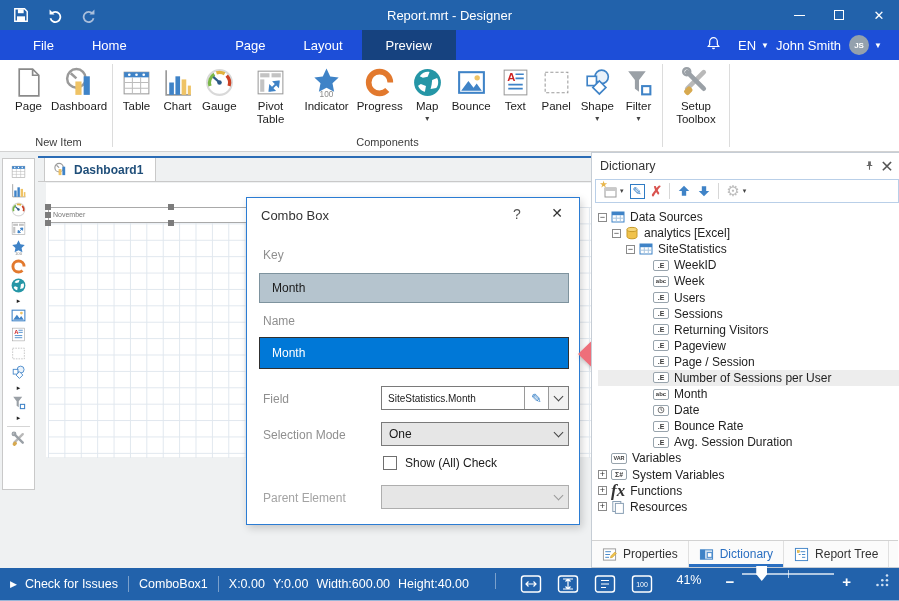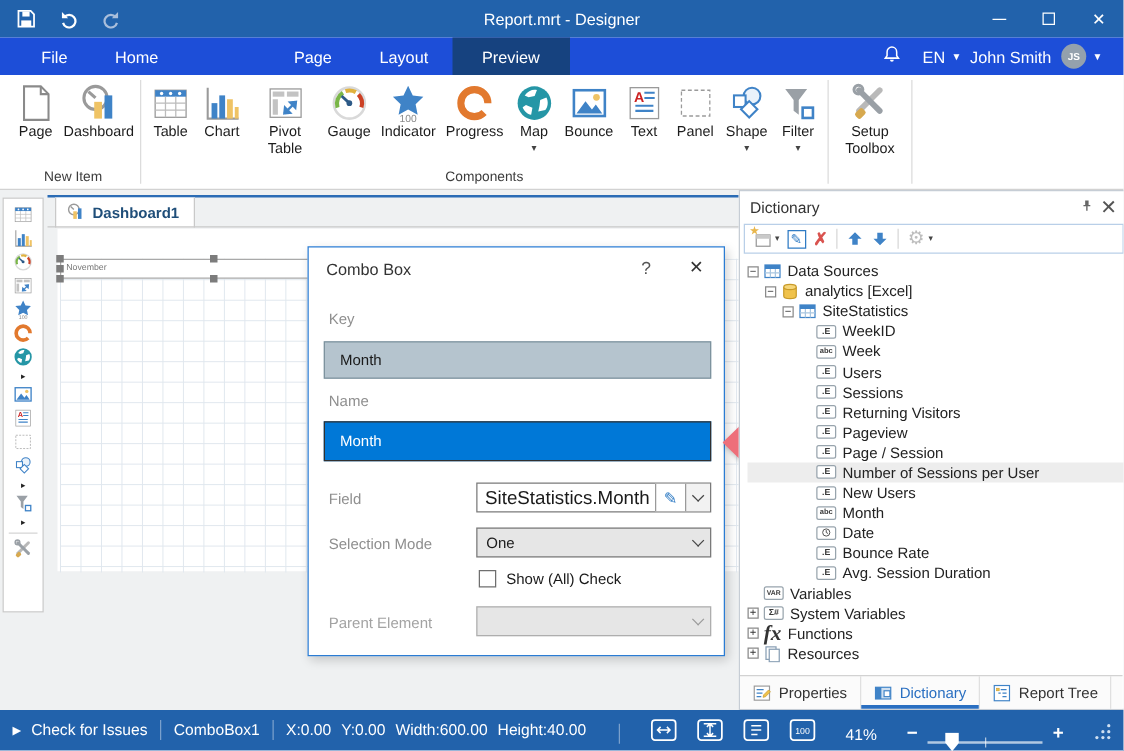--- a/index.html
+++ b/index.html
@@ -65,21 +65,21 @@
   #dialog{position:absolute;left:246px;top:197px;width:334px;height:328px;background:#fff;border:1px solid #2b7cd3;box-shadow:2px 3px 8px rgba(0,0,0,.18);font-size:12px;}
   #dlg-title{position:absolute;left:14px;top:10px;font-size:13px;color:#333;}
   #dlg-help{position:absolute;left:262px;top:8px;font-size:14px;color:#555;width:16px;text-align:center;}
   #dlg-close{position:absolute;left:300px;top:7px;font-size:14px;color:#333;width:20px;text-align:center;}
   .dlg-label{position:absolute;color:#8f8f8f;}
   .dlg-input{position:absolute;left:12px;width:310px;height:30px;display:flex;align-items:center;padding-left:12px;}
   #key-input{top:75px;background:#b5c4ce;border:1px solid #7e939e;color:#1a1a1a;}
   #name-input{top:139px;height:32px;background:#0078d7;border:1px solid #303030;color:#fff;}
   .dlg-ctl{position:absolute;left:134px;width:188px;height:24px;display:flex;align-items:stretch;}
   #field-ctl{top:188px;border:1px solid #7a7a7a;background:#fff;}
-  #field-ctl .fval{flex:1;display:flex;align-items:center;padding-left:6px;color:#1a1a1a;font-size:15px;overflow:hidden;white-space:nowrap;}
+  #field-ctl .fval{flex:1;display:flex;align-items:center;padding-left:6px;color:#1a1a1a;font-size:10px;overflow:hidden;white-space:nowrap;}
   #field-ctl .btn-pencil{width:24px;border-left:1px solid #9a9a9a;display:flex;align-items:center;justify-content:center;color:#2f7bc4;font-size:13px;background:#fff;}
   #field-ctl .btn-drop{width:20px;border-left:1px solid #9a9a9a;background:#f2f2f2;display:flex;align-items:center;justify-content:center;}
   .select-box{border:1px solid #7a7a7a;background:#e6e6e6;display:flex;align-items:center;padding-left:7px;color:#1a1a1a;}
   #selmode-ctl{top:224px;}
   #parent-ctl{top:287px;border-color:#aeaeae;}
   .select-box .chev-wrap{margin-left:auto;width:20px;display:flex;align-items:center;justify-content:center;}
   .chev{display:inline-block;width:7px;height:7px;border-right:1.5px solid #444;border-bottom:1.5px solid #444;transform:rotate(45deg);margin-top:-4px;}
   #parent-ctl .chev{border-color:#9a9a9a;}
   #show-all-cb{position:absolute;left:136px;top:258px;width:14px;height:14px;border:1px solid #6f6f6f;background:#fff;}
   #show-all-label{position:absolute;left:158px;top:258px;color:#1a1a1a;}
@@ -116,21 +116,21 @@
   .ptab{display:flex;align-items:center;padding:0 10px;font-size:12px;color:#333;border-right:1px solid #e0e0e0;position:relative;}
   .ptab svg{width:15px;height:15px;margin-right:6px;}
   .ptab.active{color:#2a6fc1;}
   .ptab.active::after{content:"";position:absolute;left:0;right:0;bottom:0;height:3px;background:#2a6fc1;}
 
   
   #statusbar{position:absolute;left:0;top:568px;width:899px;height:33px;background:#2262ab;display:flex;align-items:center;color:#fff;font-size:12.5px;padding:0 10px;border-bottom:1px solid #9ab6d8;}
   .sb-sep{width:1px;height:16px;background:rgba(255,255,255,.4);margin:0 10px;}
   .sb-play{font-size:9px;margin-right:8px;}
   #sb-coords{display:flex;gap:8px;}
-  #sb-right{margin-left:auto;display:flex;align-items:flex-end;}
+  #sb-right{margin-left:auto;display:flex;align-items:flex-start;}
   .sb-icon{width:24px;height:22px;margin-left:13px;display:flex;align-items:center;justify-content:center;}
   .sb-icon svg{width:22px;height:20px;}
   #sb-zoomval{margin:0 16px 0 22px;}
   .zbtn{font-size:15px;font-weight:bold;margin:0 8px;}
   #sb-track{position:relative;width:92px;height:2px;background:rgba(255,255,255,.65);}
   #sb-tick{position:absolute;left:46px;top:-3px;width:1px;height:8px;background:rgba(255,255,255,.65);}
   #sb-thumb{position:absolute;left:14px;top:-7px;width:11px;height:15px;background:#fff;clip-path:polygon(0 0,100% 0,100% 55%,50% 100%,0 55%);}
   #sb-grip{margin-left:16px;}
   #sb-grip svg{width:14px;height:14px;}
 </style>
@@ -244,45 +244,45 @@
                   <rect x="14" y="10" width="4.5" height="18" fill="#3f83c7"></rect>
                   <rect x="20" y="13" width="4.5" height="15" fill="#efc365"></rect>
                   <rect x="26" y="19" width="3" height="9" fill="#efc365"></rect>
                 </svg>
               </span>
               <span class="rb-label">Chart</span>
             </div>
             <div class="rb-item">
               <span class="rb-ico">
                 <svg viewBox="0 0 32 32">
+                  <circle cx="16" cy="16" r="12" fill="#fff" stroke="#d9d9d9" stroke-width="2"></circle>
+                  <path d="M6.8 19.5A10 10 0 0 1 11 8" stroke="#7ab648" stroke-width="3.2" fill="none"></path>
+                  <path d="M13 6.7a10 10 0 0 1 8 .8" stroke="#e0b23e" stroke-width="3.2" fill="none"></path>
+                  <path d="M23 9.3a10 10 0 0 1 2.3 10" stroke="#cc4125" stroke-width="3.2" fill="none"></path>
+                  <path d="M16 16 10 10.5" stroke="#2d5a87" stroke-width="2.2"></path>
+                  <circle cx="16" cy="16" r="2.2" fill="#2d5a87"></circle>
+                </svg>
+              </span>
+              <span class="rb-label">Gauge</span>
+            </div>
+            <div class="rb-item">
+              <span class="rb-ico">
+                <svg viewBox="0 0 32 32">
                   <rect x="4" y="5" width="24" height="22" fill="#fff" stroke="#9a9a9a"></rect>
                   <rect x="6" y="7" width="9" height="4" fill="#c3c3c3"></rect>
                   <rect x="17" y="7" width="9" height="4" fill="#c3c3c3"></rect>
                   <rect x="6" y="13" width="4" height="12" fill="#c3c3c3"></rect>
                   <g stroke="#3f83c7" stroke-width="1.8" fill="#3f83c7">
                     <path d="M15 24 24 15" fill="none"></path>
                     <polygon points="24,15 19.5,15.5 23.5,19.5"></polygon>
                     <polygon points="15,24 19.5,23.5 15.5,19.5"></polygon>
                   </g>
                 </svg>
               </span>
               <span class="rb-label">Pivot Table</span>
-            </div>
-            <div class="rb-item">
-              <span class="rb-ico">
-                <svg viewBox="0 0 32 32">
-                  <circle cx="16" cy="16" r="12" fill="#fff" stroke="#d9d9d9" stroke-width="2"></circle>
-                  <path d="M6.8 19.5A10 10 0 0 1 11 8" stroke="#7ab648" stroke-width="3.2" fill="none"></path>
-                  <path d="M13 6.7a10 10 0 0 1 8 .8" stroke="#e0b23e" stroke-width="3.2" fill="none"></path>
-                  <path d="M23 9.3a10 10 0 0 1 2.3 10" stroke="#cc4125" stroke-width="3.2" fill="none"></path>
-                  <path d="M16 16 10 10.5" stroke="#2d5a87" stroke-width="2.2"></path>
-                  <circle cx="16" cy="16" r="2.2" fill="#2d5a87"></circle>
-                </svg>
-              </span>
-              <span class="rb-label">Gauge</span>
             </div>
             <div class="rb-item">
               <span class="rb-ico">
                 <svg viewBox="0 0 32 32">
                   <path d="M16 2.5l3.6 7.6 8.2 1-6 5.7 1.6 8.2L16 21l-7.4 4 1.6-8.2-6-5.7 8.2-1z" fill="#3f83c7"></path>
                   <text x="16" y="30.5" font-size="8" fill="#8a8a8a" text-anchor="middle" font-family="Liberation Sans,sans-serif">100</text>
                 </svg>
               </span>
               <span class="rb-label">Indicator</span>
             </div>
@@ -733,28 +733,20 @@
           <span class="exp-spacer"></span>
           <span class="t-ico">
             <span class="fbox">.E</span>
           </span>
           <span>Number of Sessions per User</span>
         </div>
         <div class="tree-row">
           <span class="t-ind" style="width: 42px;"></span>
           <span class="exp-spacer"></span>
           <span class="t-ico">
-            <span class="fbox">.E</span>
-          </span>
-          <span>New Users</span>
-        </div>
-        <div class="tree-row">
-          <span class="t-ind" style="width: 42px;"></span>
-          <span class="exp-spacer"></span>
-          <span class="t-ico">
             <span class="fbox" style="font-size:6px">abc</span>
           </span>
           <span>Month</span>
         </div>
         <div class="tree-row">
           <span class="t-ind" style="width: 42px;"></span>
           <span class="exp-spacer"></span>
           <span class="t-ico">
             <span class="fbox">
               <svg viewBox="0 0 10 10" style="width:8px;height:8px">

